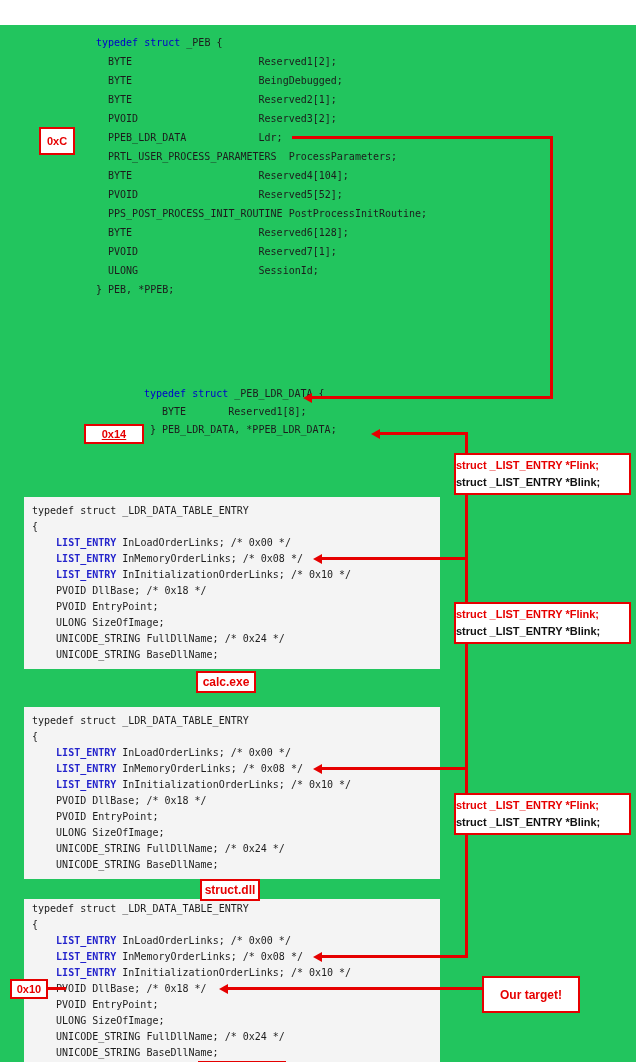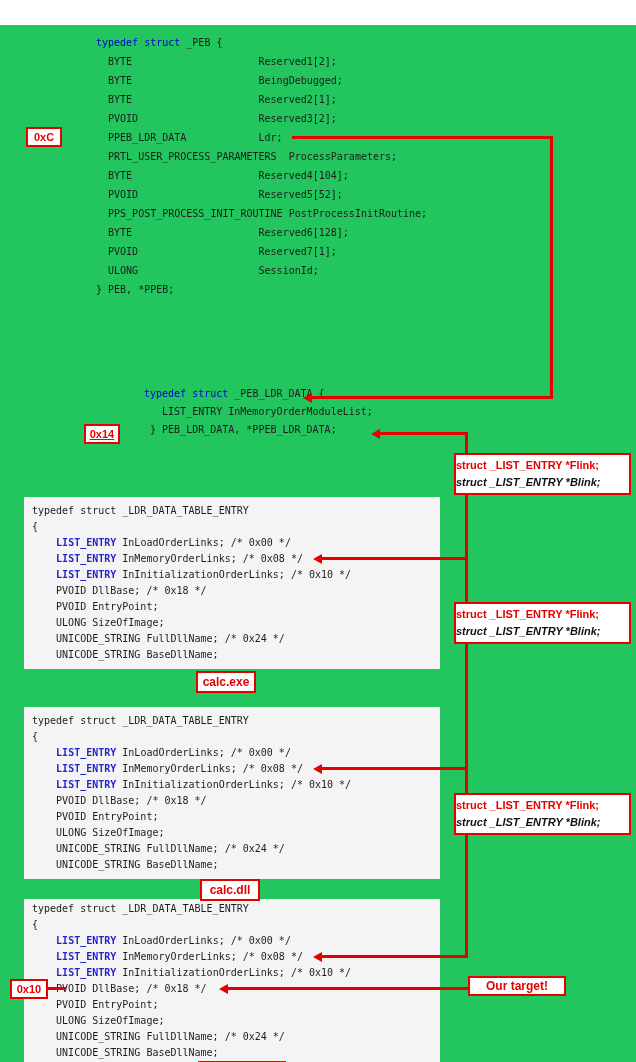--- a/index.html
+++ b/index.html
@@ -31,39 +31,39 @@
           font-weight:bold; font-size:11px; display:flex; align-items:center; justify-content:center;
           text-align:center; z-index:3; white-space:nowrap; }
   .rbox.big { font-size:12px; }
 
   
   .febox { position:absolute; left:454px; width:177px; height:42px; padding:2px 0;
            border:2px solid var(--accent-red,#e60000); background:#fff; z-index:2;
            font-family:"Liberation Sans", sans-serif; font-weight:bold; font-size:11px;
            line-height:17px; white-space:nowrap; }
   .febox .flink { color:var(--accent-red,#e60000); }
-  .febox .blink { color:#111111;font-style:italic; }
+  .febox .blink { color:#111111; }
 </style>
 </head>
 <body>
 
 <div class="page">
 
   <div class="codeblock peb"><div class="cl"><span class="kw">typedef struct</span><span> _PEB {</span></div><div class="cl"><span>  BYTE                     Reserved1[2];</span></div><div class="cl"><span>  BYTE                     BeingDebugged;</span></div><div class="cl"><span>  BYTE                     Reserved2[1];</span></div><div class="cl"><span>  PVOID                    Reserved3[2];</span></div><div class="cl"><span>  PPEB_LDR_DATA            Ldr;</span></div><div class="cl"><span>  PRTL_USER_PROCESS_PARAMETERS  ProcessParameters;</span></div><div class="cl"><span>  BYTE                     Reserved4[104];</span></div><div class="cl"><span>  PVOID                    Reserved5[52];</span></div><div class="cl"><span>  PPS_POST_PROCESS_INIT_ROUTINE PostProcessInitRoutine;</span></div><div class="cl"><span>  BYTE                     Reserved6[128];</span></div><div class="cl"><span>  PVOID                    Reserved7[1];</span></div><div class="cl"><span>  ULONG                    SessionId;</span></div><div class="cl"><span>} PEB, *PPEB;</span></div></div>
 
-  <div class="rbox" style="left:26px;top:102px;width:36px;height:20px;">0xC</div>
+  <div class="rbox" style="left:39px;top:102px;width:36px;height:28px;">0xC</div>
 
   <div class="hbar" style="left:292px;top:111px;width:261px;"></div>
   <div class="vbar" style="left:550px;top:111px;height:263px;"></div>
   <div class="hbar" style="left:312px;top:371px;width:241px;"></div>
   <div class="arrow-l" style="left:303px;top:368px;"></div>
 
-  <div class="codeblock pebldr"><div class="cl"><span class="kw">typedef struct</span><span> _PEB_LDR_DATA {</span></div><div class="cl"><span>   LIST_ENTRY InMemoryOrderModuleList;</span></div><div class="cl"><span> } PEB_LDR_DATA, *PPEB_LDR_DATA;</span></div></div>
+  <div class="codeblock pebldr"><div class="cl"><span class="kw">typedef struct</span><span> _PEB_LDR_DATA {</span></div><div class="cl"><span>   BYTE       Reserved1[8];</span></div><div class="cl"><span> } PEB_LDR_DATA, *PPEB_LDR_DATA;</span></div></div>
 
-  <div class="rbox" style="left:84px;top:399px;width:36px;height:20px;text-decoration:underline;">0x14</div>
+  <div class="rbox" style="left:84px;top:399px;width:60px;height:20px;text-decoration:underline;">0x14</div>
 
   <div class="hbar" style="left:380px;top:407px;width:88px;"></div>
   <div class="arrow-l" style="left:371px;top:404px;"></div>
 
   <div class="vbar" style="left:465px;top:407px;height:526px;"></div>
 
   <div class="febox" style="top:428px;">
     <div class="flink">struct _LIST_ENTRY *Flink;</div>
     <div class="blink">struct _LIST_ENTRY *Blink;</div>
   </div>
@@ -83,23 +83,23 @@
   <div class="hbar" style="left:322px;top:532px;width:146px;"></div>
   <div class="arrow-l" style="left:313px;top:529px;"></div>
 
   <div class="hbar" style="left:322px;top:742px;width:146px;"></div>
   <div class="arrow-l" style="left:313px;top:739px;"></div>
 
   <div class="hbar" style="left:322px;top:930px;width:146px;"></div>
   <div class="arrow-l" style="left:313px;top:927px;"></div>
 
   <div class="rbox big" style="left:196px;top:646px;width:60px;height:22px;">calc.exe</div>
-  <div class="rbox big" style="left:200px;top:854px;width:60px;height:22px;">calc.dll</div>
+  <div class="rbox big" style="left:200px;top:854px;width:60px;height:22px;">struct.dll</div>
   <div class="rbox big" style="left:198px;top:1036px;width:88px;height:32px;">kernel32.dll</div>
 
   <div class="rbox" style="left:10px;top:954px;width:38px;height:20px;">0x10</div>
   <div class="hbar" style="left:40px;top:962px;width:26px;"></div>
 
   <div class="hbar" style="left:228px;top:962px;width:266px;"></div>
   <div class="arrow-l" style="left:219px;top:959px;"></div>
-  <div class="rbox big" style="left:468px;top:951px;width:98px;height:20px;">Our target!</div>
+  <div class="rbox big" style="left:482px;top:951px;width:98px;height:37px;">Our target!</div>
 
 </div>
 
 </body></html>

